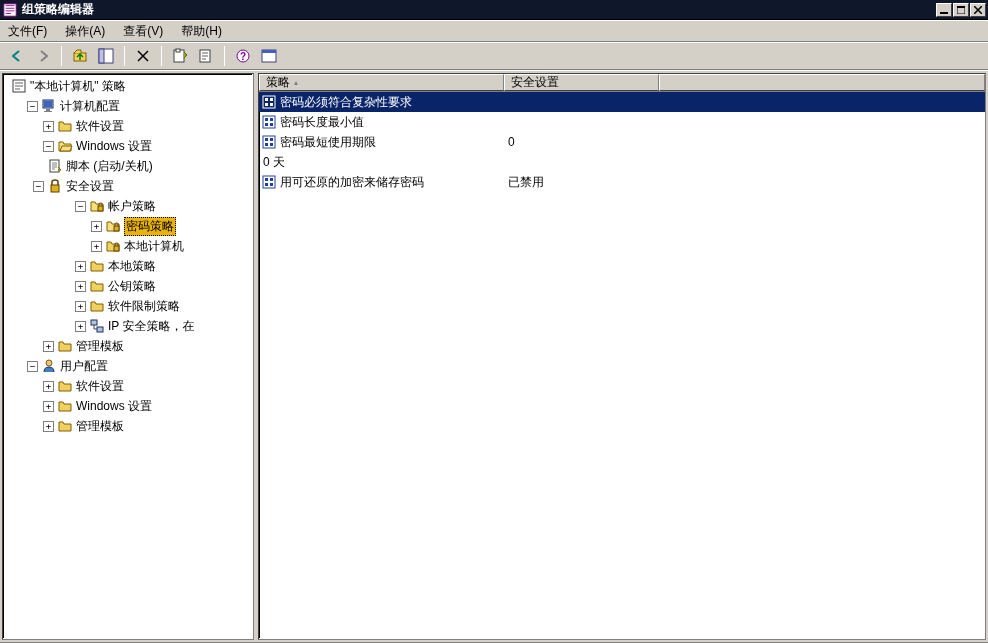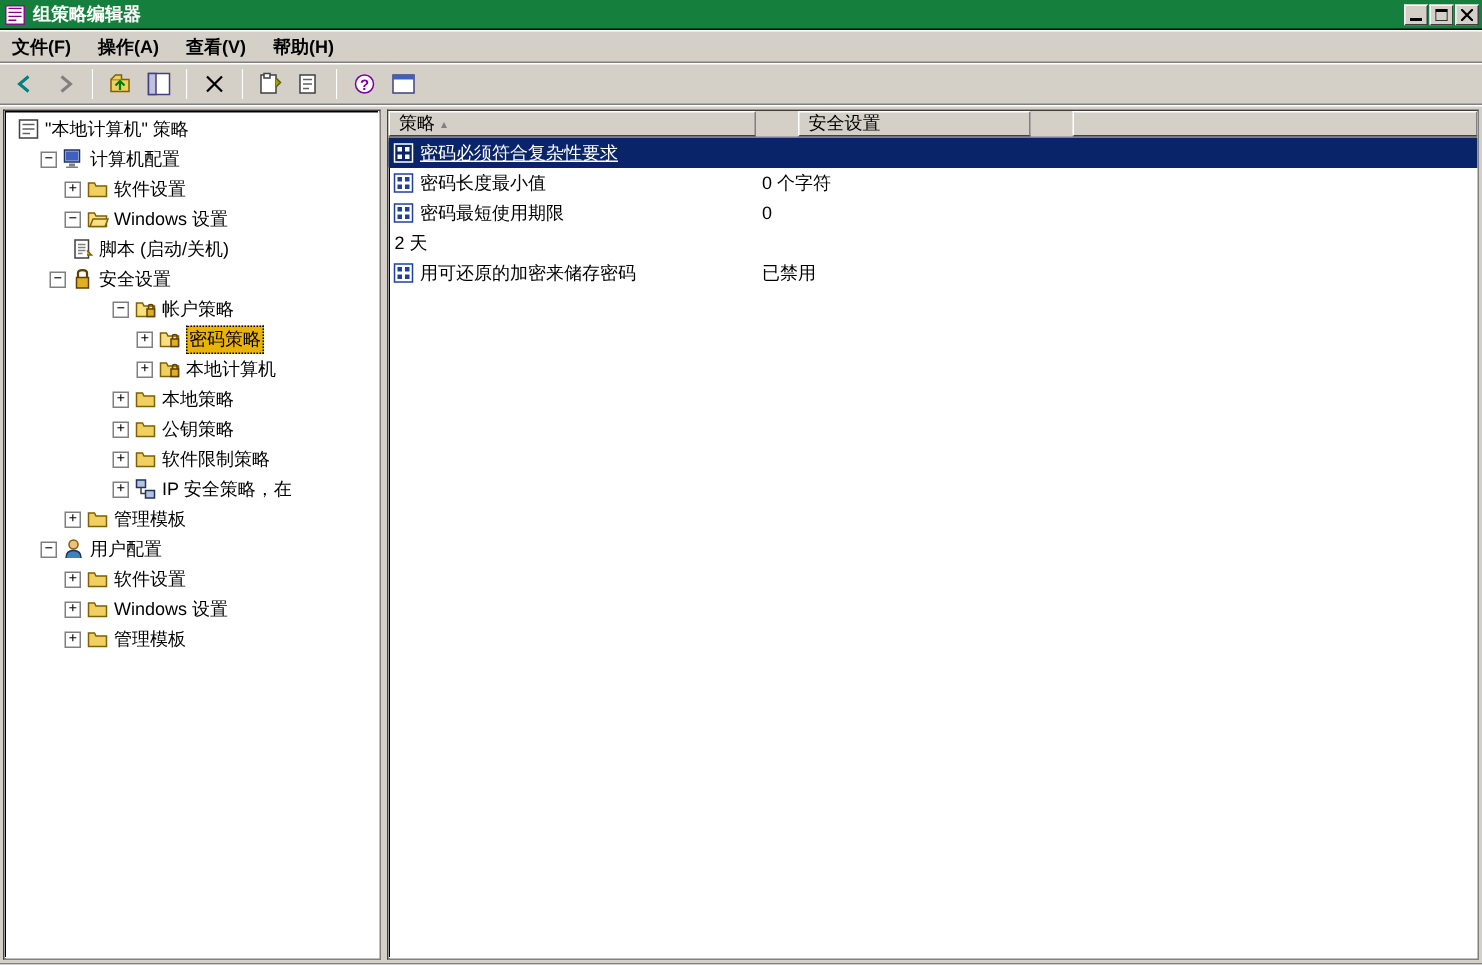--- a/index.html
+++ b/index.html
@@ -8,21 +8,21 @@
     font-size: 12px;
     background: #d4d0c8;
     width: 988px;
     height: 643px;
     overflow: hidden;
     display: flex;
     flex-direction: column;
   }
   
   .titlebar {
-    background: #15803d;
+    background: #0f172a;
     color: #fff;
     height: 20px;
     display: flex;
     align-items: center;
     padding: 0 2px;
     border-bottom: 1px solid #000;
   }
   .titlebar .ticon {
     width: 16px; height: 16px;
     display: flex; align-items: center; justify-content: center;
@@ -41,21 +41,21 @@
   }
   
   .menubar {
     height: 22px;
     background: #d4d0c8;
     display: flex; align-items: center;
     padding: 0 8px; gap: 18px;
     border-top: 1px solid #fff;
     border-bottom: 1px solid #808080;
   }
-  .menubar span { cursor: default; font-weight: bold; }
+  .menubar span { cursor: default; }
   
   .toolbar {
     height: 28px;
     background: #d4d0c8;
     display: flex; align-items: center;
     padding: 0 6px; gap: 4px;
     border-top: 1px solid #fff;
     border-bottom: 1px solid #808080;
   }
   .tbtn {
@@ -95,40 +95,40 @@
   .spacer { display:inline-block; width:14px; }
   .indent1 { padding-left: 6px; }
   .indent2 { padding-left: 22px; }
   .indent3 { padding-left: 38px; }
   .indent4 { padding-left: 28px; }
   .indent5 { padding-left: 70px; }
   .indent6 { padding-left: 86px; }
   .nicon { width:16px; height:16px; display:inline-flex; align-items:center; justify-content:center; margin-right:3px; }
   .node.selected .lbl { background:#eab308; border:1px dotted #000; padding:0 1px; }
   
-  .listhdr { display:flex; height:18px; background:#d4d0c8; border-bottom:1px solid #808080;gap:28px; }
+  .listhdr { display:flex; height:18px; background:#d4d0c8; border-bottom:1px solid #808080; }
   .listhdr .col {
     padding: 1px 6px;
     border-right: 1px solid #808080;
     border-bottom: 1px solid #404040;
     border-top: 1px solid #fff; border-left: 1px solid #fff;
     display:flex; align-items:center; gap:4px;
   }
   .col-policy { width:245px; }
   .col-setting { width:155px; }
   .col-rest { flex:1; }
   .sort-arrow { font-size:8px; color:#808080; }
   
   .listbody { }
   .row { display:flex; height:20px; align-items:center; }
   .row .c1 { width:245px; display:flex; align-items:center; padding-left:2px; overflow:hidden; }
   .row .c2 { width:155px; padding-left:4px; }
   .row .picon { width:16px; height:16px; display:inline-flex; align-items:center; justify-content:center; margin-right:3px; }
   .row.selected { background:#0a246a; color:#fff; }
-  .row.selected .c1, .row.selected .c2 { background:#0a246a;text-decoration:underline; }
+  .row.selected .c1, .row.selected .c2 { background:#0a246a; }
   
   .folder-closed { fill:#f0d060; stroke:#806000; }
   .folder-open { fill:#f8e080; stroke:#806000; }
   .script-icon { fill:#fff; stroke:#404040; }
 </style>
 </head>
 <body>
 
 <div class="titlebar">
   <span class="ticon">
@@ -460,39 +460,38 @@
               <svg width="16" height="16">
                 <rect x="2" y="2" width="12" height="12" fill="none" stroke="#2040a0"></rect>
                 <rect x="4" y="4" width="3" height="3" fill="#2040a0"></rect>
                 <rect x="9" y="4" width="3" height="3" fill="#2040a0"></rect>
                 <rect x="4" y="9" width="3" height="3" fill="#2040a0"></rect>
                 <rect x="9" y="9" width="3" height="3" fill="#2040a0"></rect>
               </svg>
             </span>
             <span>密码长度最小值</span>
           </div>
-          <div class="c2">0 个字符</div>
         </div>
         <div class="row">
           <div class="c1">
             <span class="picon">
               <svg width="16" height="16">
                 <rect x="2" y="2" width="12" height="12" fill="none" stroke="#2040a0"></rect>
                 <rect x="4" y="4" width="3" height="3" fill="#2040a0"></rect>
                 <rect x="9" y="4" width="3" height="3" fill="#2040a0"></rect>
                 <rect x="4" y="9" width="3" height="3" fill="#2040a0"></rect>
                 <rect x="9" y="9" width="3" height="3" fill="#2040a0"></rect>
               </svg>
             </span>
             <span>密码最短使用期限</span>
           </div>
           <div class="c2">0</div>
         </div>
         <div class="row">
-          <div class="c2">2 天</div>
+          <div class="c2">0 天</div>
         </div>
         <div class="row">
           <div class="c1">
             <span class="picon">
               <svg width="16" height="16">
                 <rect x="2" y="2" width="12" height="12" fill="none" stroke="#2040a0"></rect>
                 <rect x="4" y="4" width="3" height="3" fill="#2040a0"></rect>
                 <rect x="9" y="4" width="3" height="3" fill="#2040a0"></rect>
                 <rect x="4" y="9" width="3" height="3" fill="#2040a0"></rect>
                 <rect x="9" y="9" width="3" height="3" fill="#2040a0"></rect>

